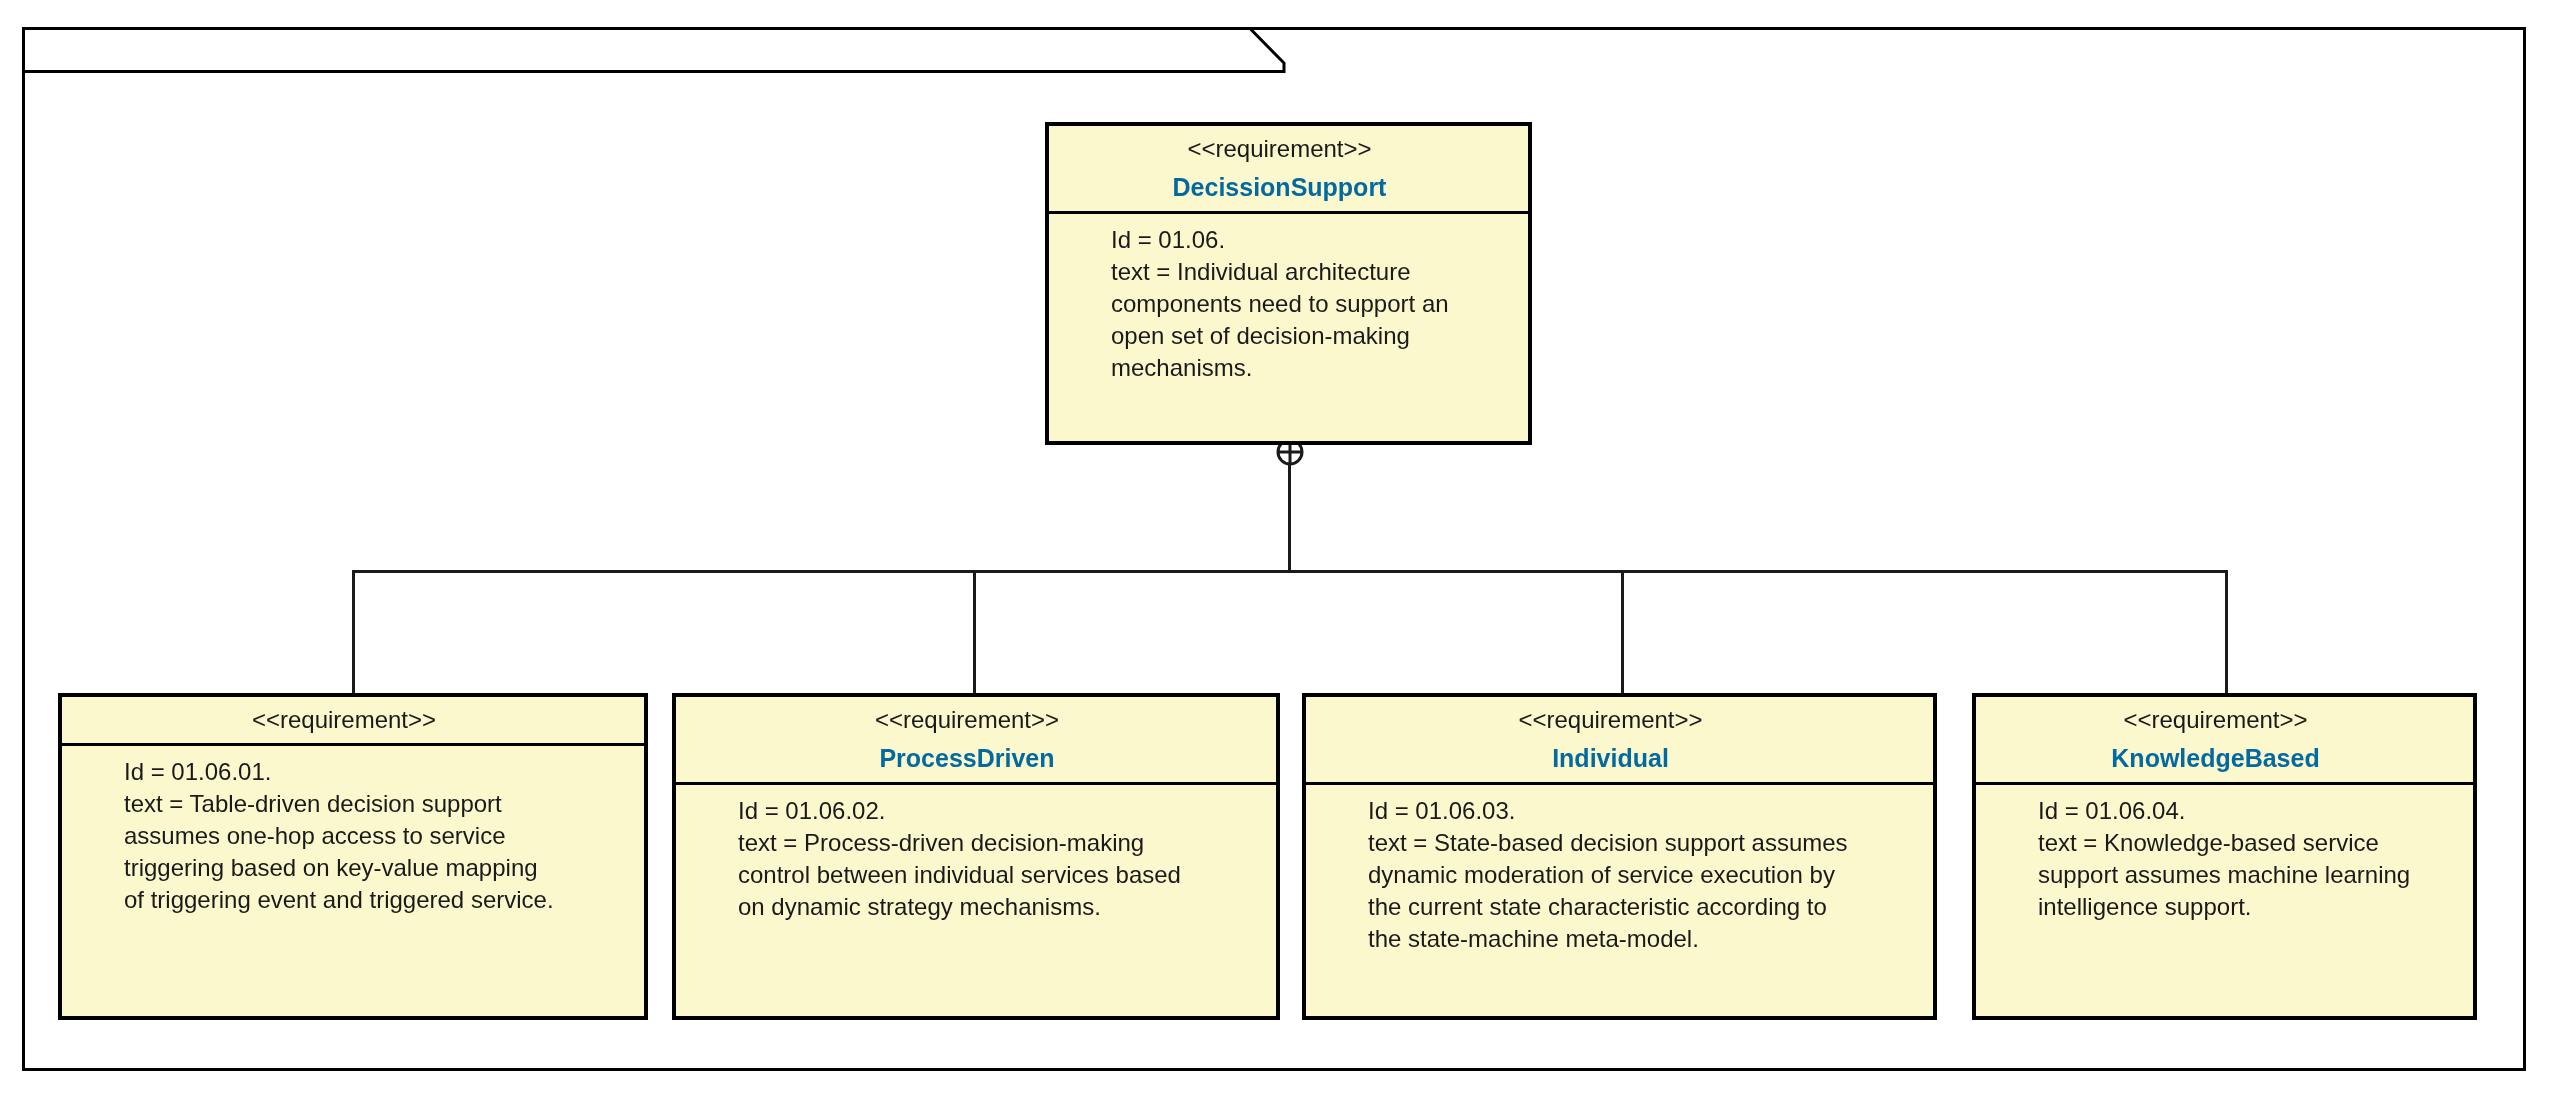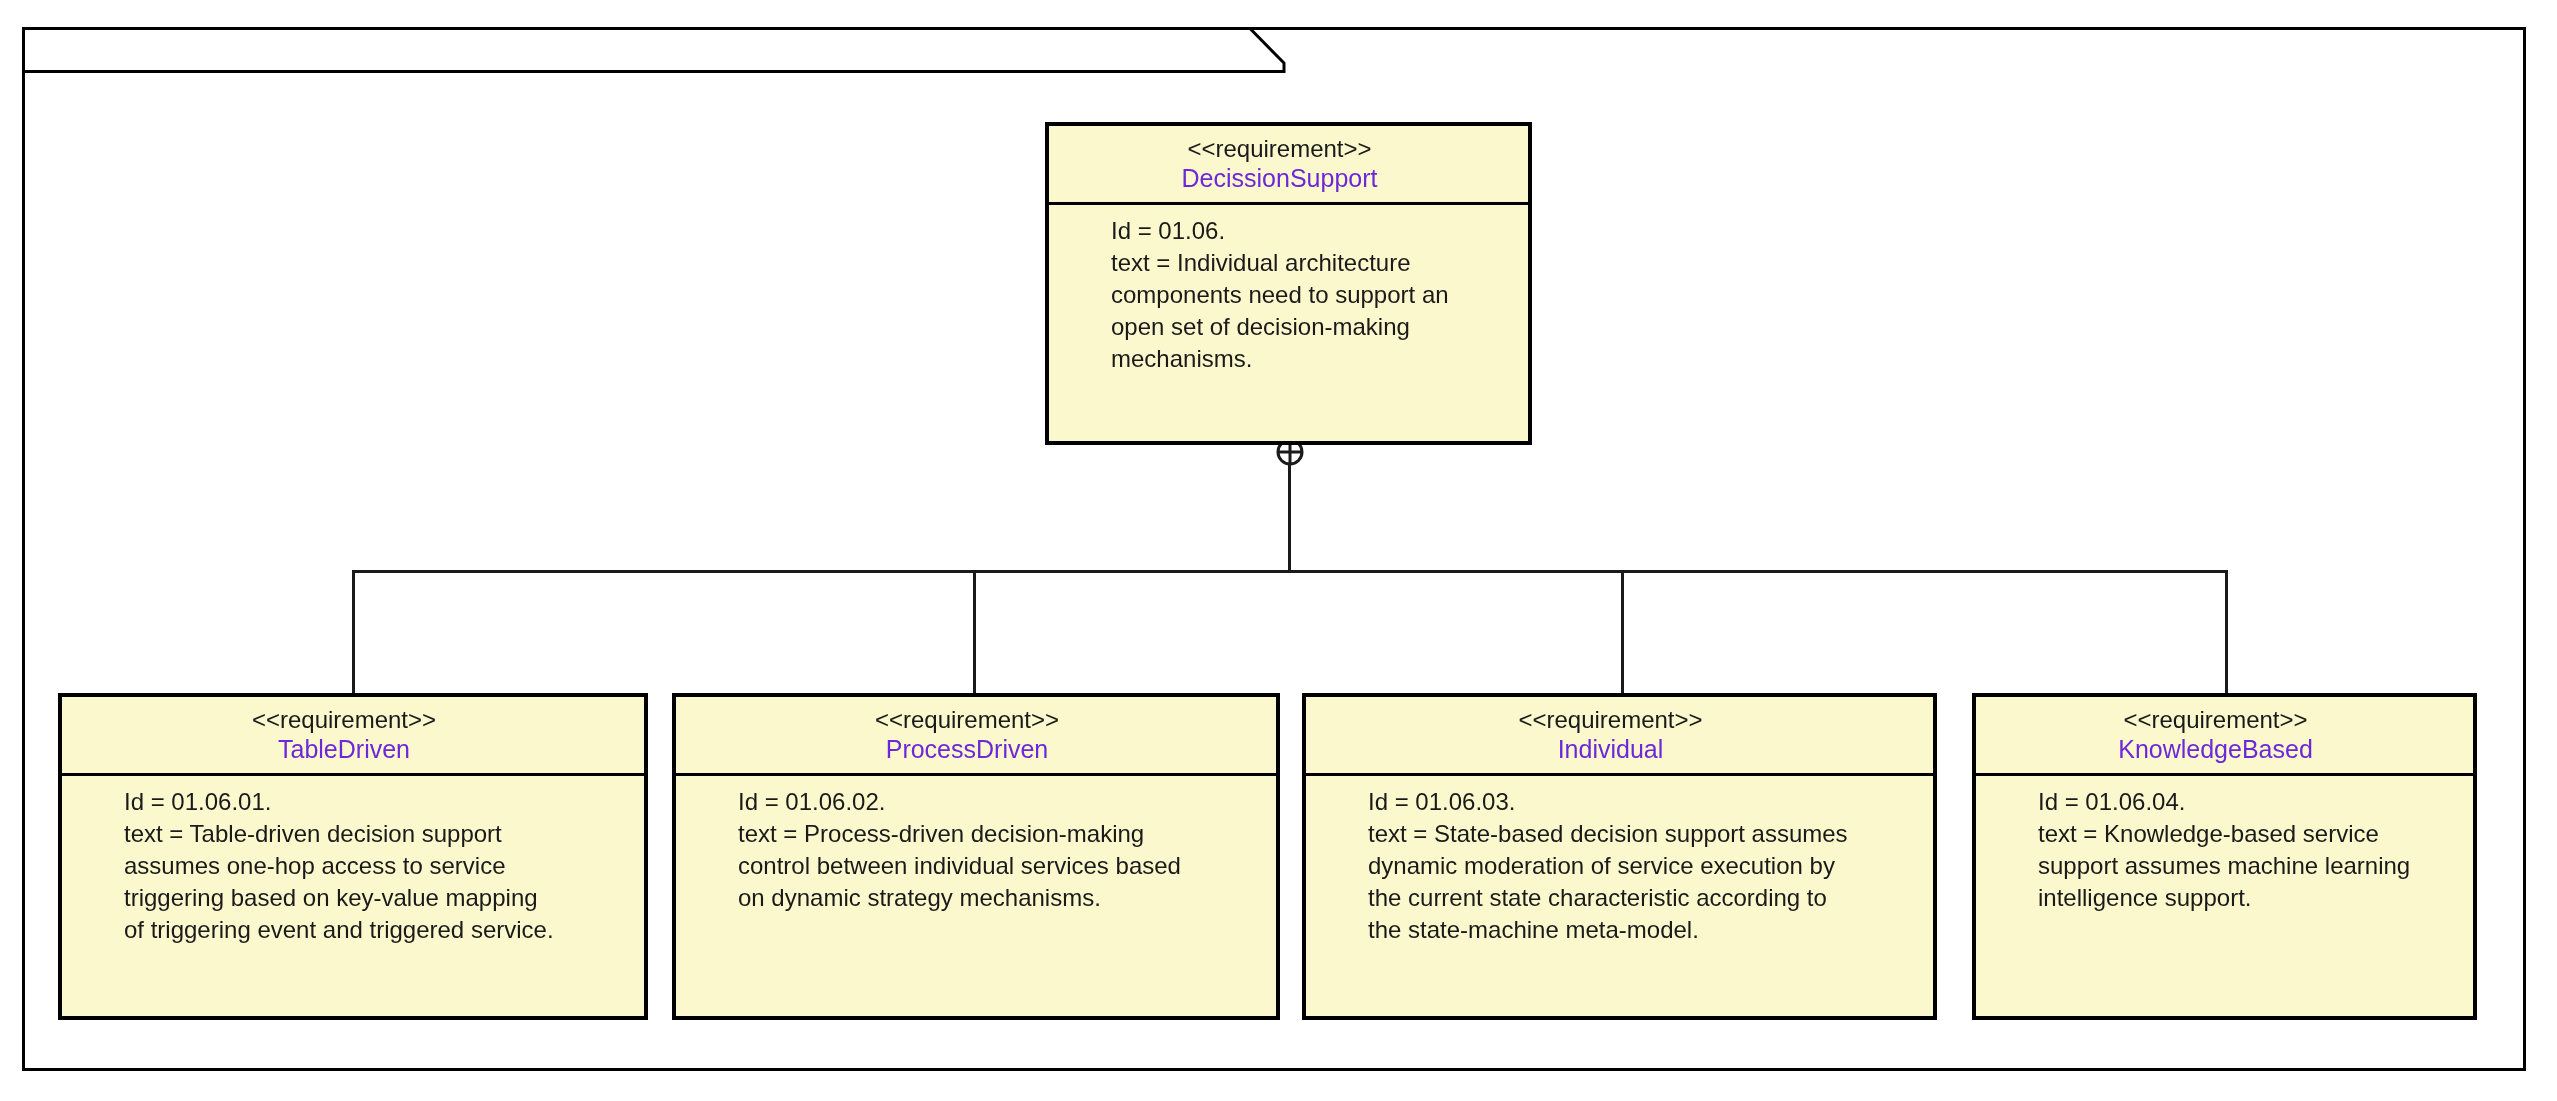--- a/index.html
+++ b/index.html
@@ -79,25 +79,25 @@
     background: #fbf8cd;
   }
   .req-stereotype {
     font-size: 24px;
     color: #1a1a1a;
     line-height: 1.16;
     white-space: nowrap;
   }
   .req-title {
     font-size: 25px;
-    font-weight: normal;
-    color: #6d28d9;
+    font-weight: bold;
+    color: #0369a1;
     line-height: 1.2;
     white-space: nowrap;
-    margin-top: 0;
+    margin-top: 9px;
   }
   .req-body {
     padding: 10px 12px 8px 14px;
     background: #fbf8cd;
     margin-left: 48px;
   }
   .req-line {
     font-size: 24px;
     color: #1a1a1a;
     line-height: 1.34;
@@ -163,21 +163,20 @@
       <div class="req-line">text = Individual architecture</div>
       <div class="req-line">components need to support an</div>
       <div class="req-line">open set of decision-making</div>
       <div class="req-line">mechanisms.</div>
     </div>
   </div>
 
   <div class="req-block" style="left:58px; top:693px; width:590px; height:327px;">
     <div class="req-head">
       <div class="req-stereotype">&lt;&lt;requirement&gt;&gt;</div>
-      <div class="req-title">TableDriven</div>
     </div>
     <div class="req-body">
       <div class="req-line">Id = 01.06.01.</div>
       <div class="req-line">text = Table-driven decision support</div>
       <div class="req-line">assumes one-hop access to service</div>
       <div class="req-line">triggering based on key-value mapping</div>
       <div class="req-line">of triggering event and triggered service.</div>
     </div>
   </div>
 

